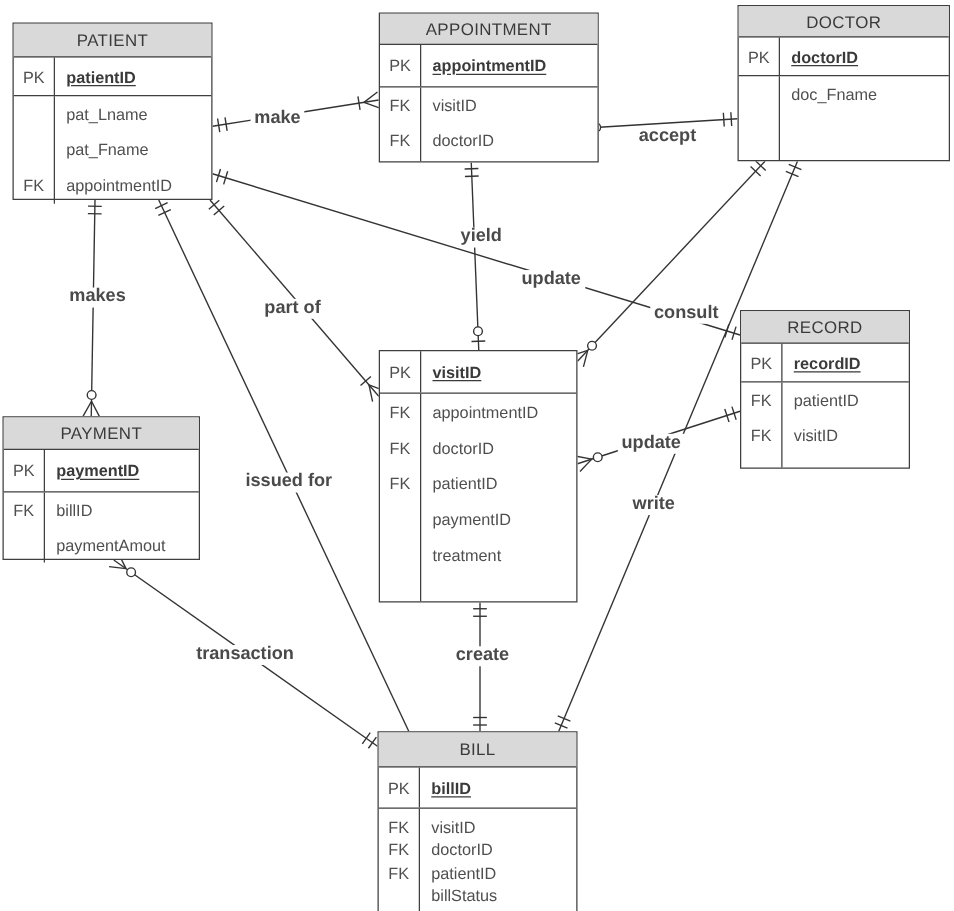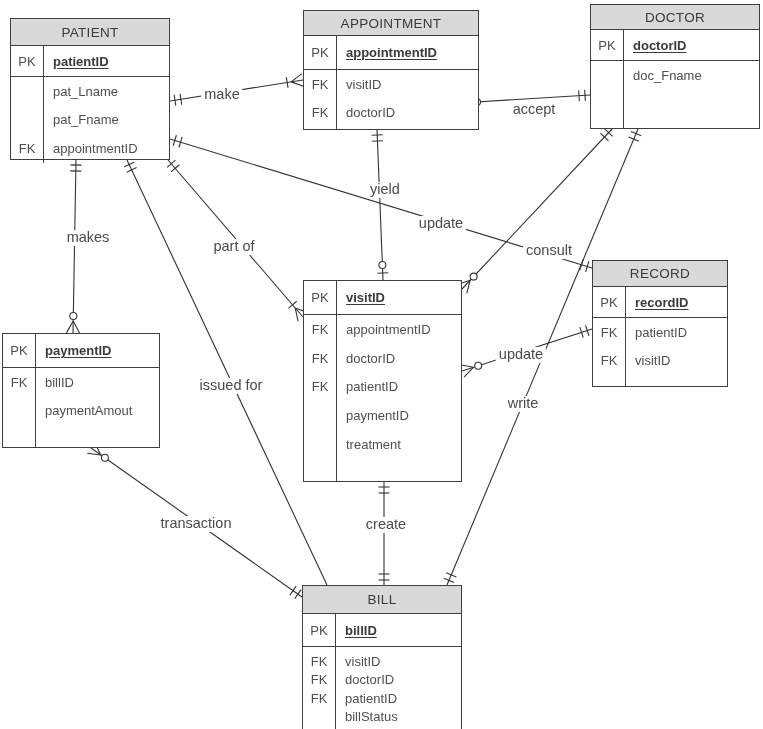--- a/index.html
+++ b/index.html
@@ -11,21 +11,21 @@
   .e-header{background:#d9d9d9;border-bottom:1px solid #3f3f3f;display:flex;align-items:center;
             justify-content:center;font-size:13.5px;color:#3a3a3a;flex:0 0 auto;letter-spacing:.3px;}
   .e-pk{border-bottom:1px solid #3f3f3f;display:flex;align-items:center;flex:0 0 auto;position:relative;}
   .e-pk::before,.e-body::before{content:"";position:absolute;left:32px;top:0;bottom:0;width:1px;background:#3f3f3f;}
   .e-body{flex:1 1 auto;position:relative;display:flex;flex-direction:column;}
   .e-row{height:var(--rh,28px);display:flex;align-items:center;flex:0 0 auto;}
   .kcell{width:32px;flex:0 0 32px;text-align:center;font-size:13px;color:#4f4f4f;}
   .ncell{padding-left:10px;font-size:13px;color:#4f4f4f;white-space:nowrap;}
   .pkname{font-weight:700;color:#3a3a3a;text-decoration:underline;text-underline-offset:2px;}
   .rel-label{position:absolute;transform:translate(-50%,-50%);font-size:14.5px;color:#4a4a4a;
-             background:#fff;padding:0 3px;white-space:nowrap;line-height:1.1;}
+             background:#fff;padding:0 3px;white-space:nowrap;line-height:1.1;font-weight:bold;}
 </style>
 </head>
 <body>
 
 <div id="canvas">
   <svg id="lines" width="763" height="729" viewBox="0 0 763 729">
       <g>
         <line x1="170" y1="101" x2="303" y2="80" stroke="#333333" stroke-width="1.1"></line>
         <line x1="175.7966089807469" y1="105.65288344194482" x2="174.0810206725438" y2="94.78749082332507" stroke="#333333" stroke-width="1.1"></line>
         <line x1="181.7231867727213" y1="104.71710800110675" x2="180.0075984645182" y2="93.851715382487" stroke="#333333" stroke-width="1.1"></line>
@@ -164,20 +164,21 @@
     </div>
     <div class="e-body" style="--rh:28px">
       <div class="e-row">
           <span class="kcell"></span>
           <span class="ncell">doc_Fname</span>
         </div>
     </div>
   </div>
 
   <div class="entity" style="left:2px;top:333px;width:158px;height:115px">
+    <div class="e-header" style="height:25px">PAYMENT</div>
     <div class="e-pk" style="height:33px">
       <span class="kcell">PK</span>
       <span class="ncell pkname">paymentID</span>
     </div>
     <div class="e-body" style="--rh:28px">
       <div class="e-row">
           <span class="kcell">FK</span>
           <span class="ncell">billID</span>
         </div>
       <div class="e-row">
@@ -209,21 +210,21 @@
           <span class="kcell"></span>
           <span class="ncell">paymentID</span>
         </div>
       <div class="e-row">
           <span class="kcell"></span>
           <span class="ncell">treatment</span>
         </div>
     </div>
   </div>
 
-  <div class="entity" style="left:592px;top:260px;width:136px;height:127px">
+  <div class="entity" style="left:592px;top:248px;width:136px;height:127px">
     <div class="e-header" style="height:25px">RECORD</div>
     <div class="e-pk" style="height:30px">
       <span class="kcell">PK</span>
       <span class="ncell pkname">recordID</span>
     </div>
     <div class="e-body" style="--rh:28px">
       <div class="e-row">
           <span class="kcell">FK</span>
           <span class="ncell">patientID</span>
         </div>
@@ -258,19 +259,19 @@
           <span class="ncell">billStatus</span>
         </div>
     </div>
   </div>
 <div class="rel-label" style="left: 222px; top: 95px;">make</div>
     <div class="rel-label" style="left: 534px; top: 110px;">accept</div>
     <div class="rel-label" style="left: 385px; top: 190px;">yield</div>
     <div class="rel-label" style="left: 441px; top: 224px;">update</div>
     <div class="rel-label" style="left: 549px; top: 207px; margin-top: 44px;">consult</div>
     <div class="rel-label" style="left: 523px; top: 404px;">write</div>
-    <div class="rel-label" style="left: 88px; top: 238px; text-align: right;">makes</div>
+    <div class="rel-label" style="left: 78px; top: 238px; text-align: right;">makes</div>
     <div class="rel-label" style="left: 234px; top: 247px;">part of</div>
     <div class="rel-label" style="left: 231px; top: 386px;">issued for</div>
     <div class="rel-label" style="left: 521px; top: 355px;">update</div>
     <div class="rel-label" style="left: 386px; top: 525px;">create</div>
     <div class="rel-label" style="left: 196px; top: 524px;">transaction</div>
   </div>
 
 </body></html>

